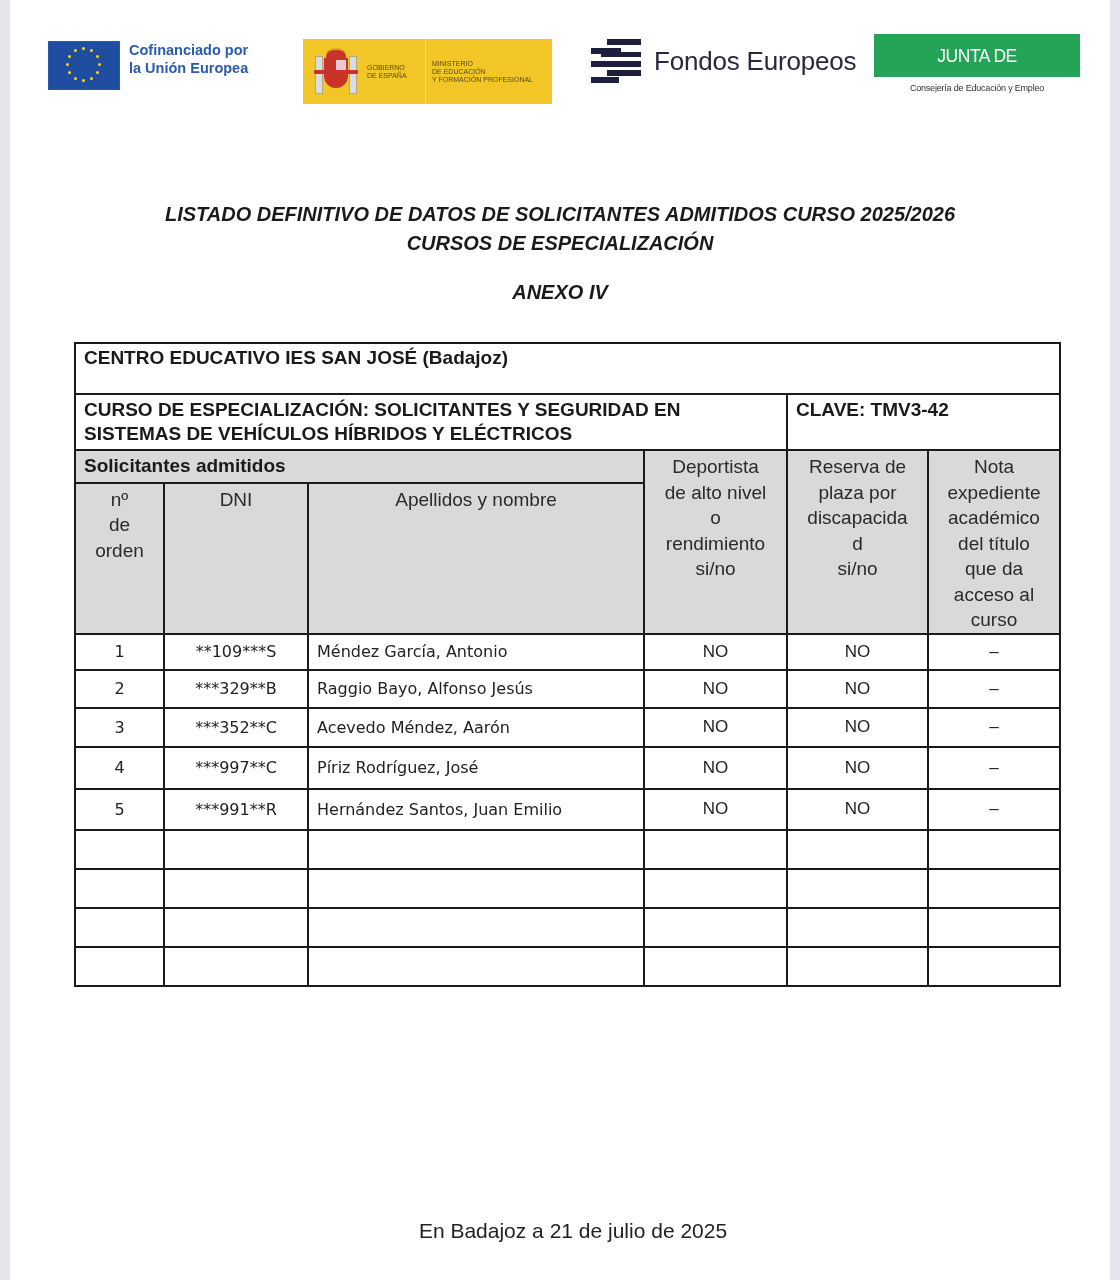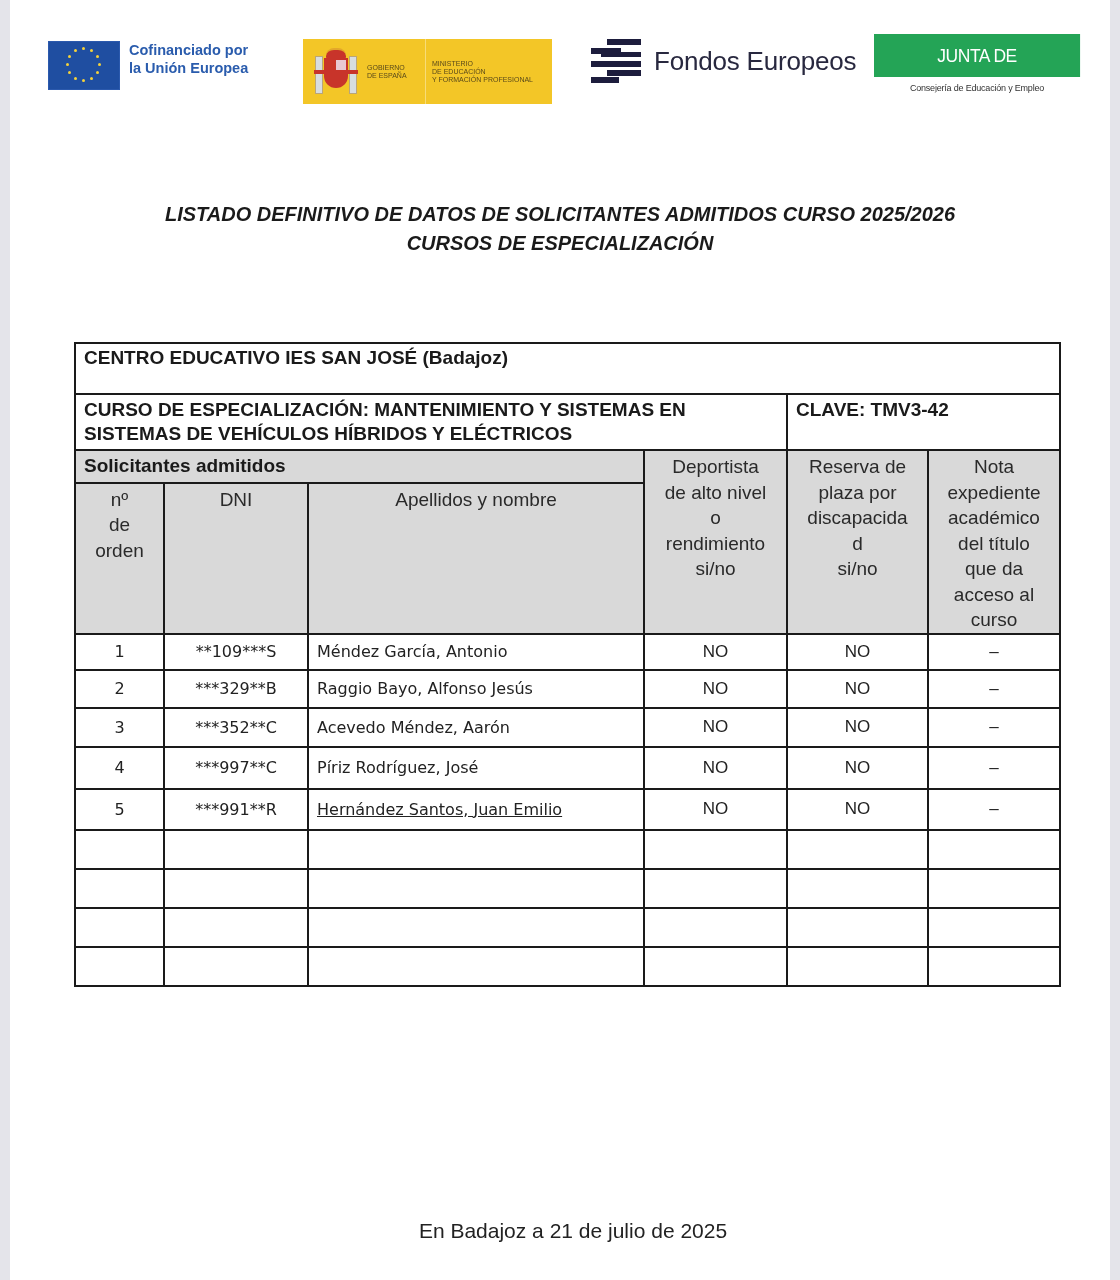--- a/index.html
+++ b/index.html
@@ -154,40 +154,41 @@
     <div class="fondos-text">Fondos Europeos</div>
   </div>
 
   <div class="logo junta-logo">
     <div class="junta-box">JUNTA DE EXTREMADURA</div>
     <div class="junta-sub">Consejería de Educación y Empleo</div>
   </div>
 
   <div class="title t1">LISTADO DEFINITIVO DE DATOS DE SOLICITANTES ADMITIDOS CURSO 2025/2026</div>
   <div class="title t2">CURSOS DE ESPECIALIZACIÓN</div>
+  <div class="title t3">ANEXO IV</div>
 
   <table class="doc-table">
     <colgroup>
       <col style="width:89px">
         <col style="width:144px">
         <col style="width:336px">
       <col style="width:143px">
         <col style="width:141px">
         <col style="width:132px">
     </colgroup>
     <tbody>
         <tr class="center-row">
       <td colspan="6">
             <div class="cell-text">CENTRO EDUCATIVO IES SAN JOSÉ (Badajoz)</div>
           </td>
     </tr>
     <tr class="course-row">
       <td colspan="4">
         <div class="cell-text">
-          <div>CURSO DE ESPECIALIZACIÓN: MANTENIMIENTO Y SISTEMAS EN</div>
+          <div>CURSO DE ESPECIALIZACIÓN: SOLICITANTES Y SEGURIDAD EN</div>
           <div>SISTEMAS DE VEHÍCULOS HÍBRIDOS Y ELÉCTRICOS</div>
         </div>
       </td>
       <td colspan="2">
             <div class="cell-text">CLAVE: TMV3-42</div>
           </td>
     </tr>
     <tr class="sol-row">
       <td colspan="3" class="gray">
             <div class="cell-text">Solicitantes admitidos</div>
@@ -267,21 +268,21 @@
           <td class="c" style="height: 40px;">4</td>
           <td class="c" style="height: 40px;">***997**C</td>
           <td class="l" style="height: 40px;">Píriz Rodríguez, José</td>
           <td class="f" style="height: 40px;">NO</td>
           <td class="f" style="height: 40px;">NO</td>
           <td class="f" style="height: 40px;">–</td>
         </tr>
         <tr class="data-row">
           <td class="c" style="height: 39px;">5</td>
           <td class="c" style="height: 39px;">***991**R</td>
-          <td class="l" style="height: 39px; text-decoration: underline;">Hernández Santos, Juan Emilio</td>
+          <td class="l" style="height: 39px;">Hernández Santos, Juan Emilio</td>
           <td class="f" style="height: 39px;">NO</td>
           <td class="f" style="height: 39px;">NO</td>
           <td class="f" style="height: 39px;">–</td>
         </tr>
         <tr class="empty-row">
           <td></td>
           <td></td>
           <td></td>
           <td></td>
           <td></td>

